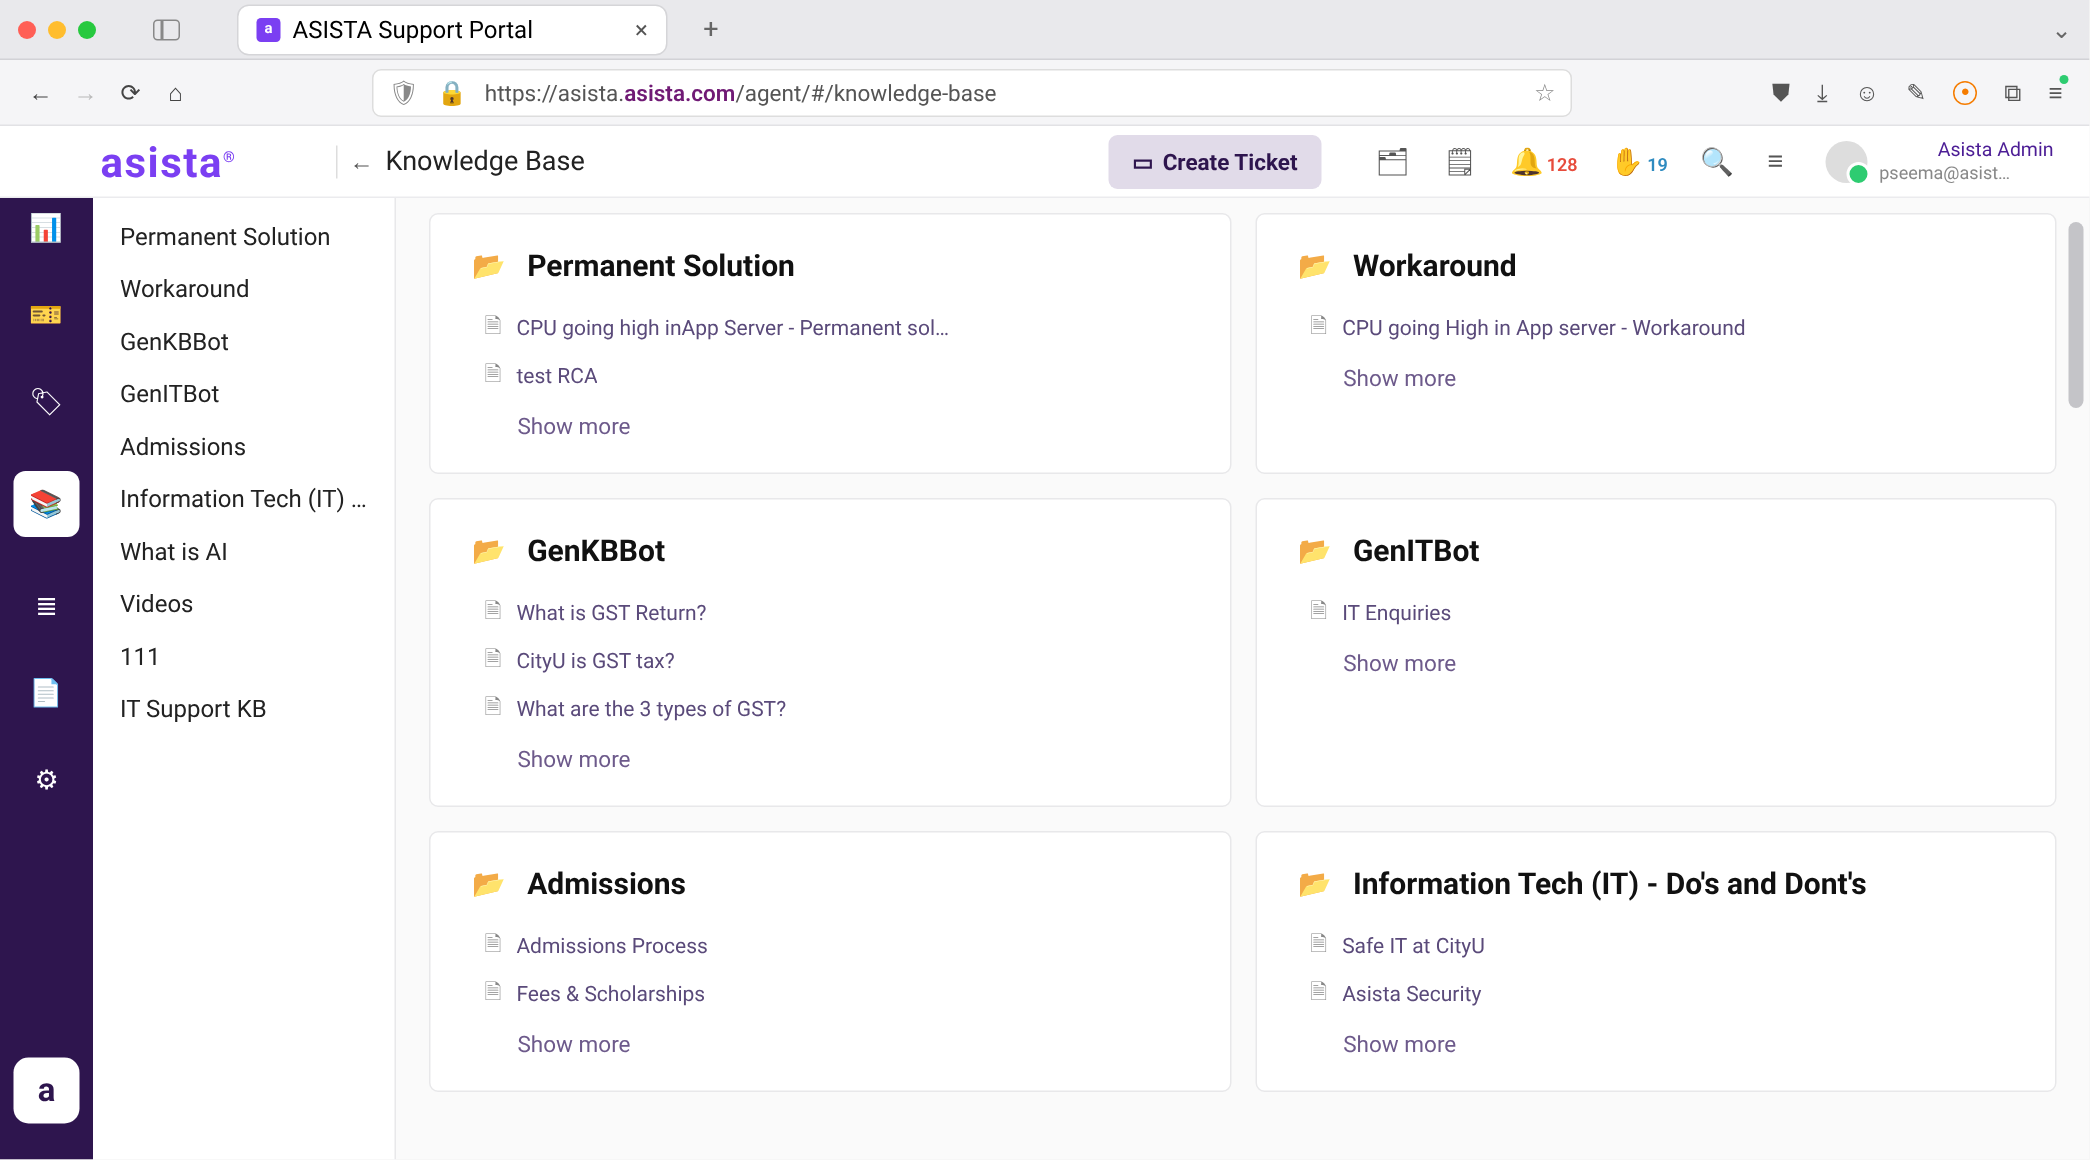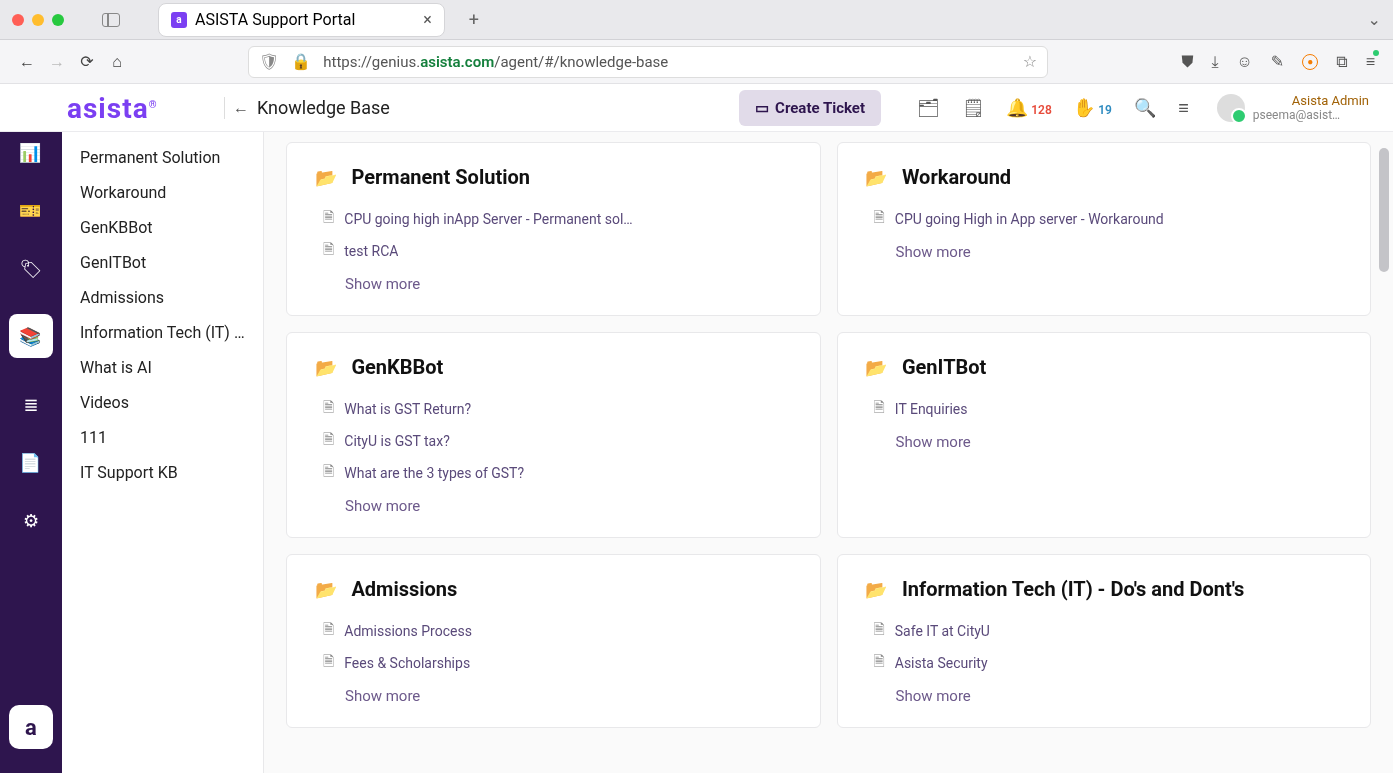--- a/index.html
+++ b/index.html
@@ -17,21 +17,21 @@
 .tab-close { color:#555; font-size:16px; cursor:pointer; margin-left:60px;}
 .new-tab-btn{width:26px;height:26px;display:flex;align-items:center;justify-content:center;color:#666;font-size:18px;cursor:pointer;margin-left:8px;}
 .chev-down{margin-left:auto;color:#666;}
 
 .url-row { height:44px; background:#f5f5f7; display:flex; align-items:center; gap:12px; padding:0 18px; border-bottom:1px solid #e2e2e5;}
 .nav-icon{width:18px;height:18px;color:#444;display:flex;align-items:center;justify-content:center;cursor:pointer;}
 .nav-icon.disabled{color:#bbb;}
 .url-bar{flex: 0 0 800px; height:32px;background:#fff;border:1px solid #ddd;border-radius:6px;display:flex;align-items:center;padding:0 10px;gap:10px;margin-left:110px;}
 .url-bar .shield{color:#888;margin-right:2px;}
 .url-text{font-size:15px;color:#555;}
-.url-text .bold{color:#15803d;font-weight:600;text-align:center;}
+.url-text .bold{color:#701a75;font-weight:600;text-align:center;}
 .url-star{margin-left:auto;color:#888;}
 .toolbar-right{display:flex;gap:18px;align-items:center;margin-left:auto;}
 .t-icon{color:#555;font-size:16px;cursor:pointer;}
 .t-icon.orange{color:#f57c00;border:1.5px solid #f57c00;border-radius:50%;width:16px;height:16px;display:inline-flex;align-items:center;justify-content:center;font-size:10px;}
 .t-dot{position:relative;}
 .t-dot::after{content:"";position:absolute;top:-2px;right:-4px;width:6px;height:6px;background:#2ecc71;border-radius:50%;}
 
 .app{display:flex;height:689px;background:#fafafa;}
 
 
@@ -56,21 +56,21 @@
 .page-title{font-size:18px;color:#222;}
 .create-btn{margin-left:auto;background:#e1dbe9;color:#2e154e;border:none;height:36px;padding:0 16px;border-radius:6px;font-size:15px;font-weight:700;display:flex;align-items:center;gap:6px;cursor:pointer;}
 .top-icons{display:flex;align-items:center;gap:22px;margin-left:20px;}
 .top-icn{color:#555;font-size:18px;cursor:pointer;position:relative;}
 .badge{font-size:12px;font-weight:600;margin-left:2px;}
 .badge.red{color:#e74c3c;text-align:right;}
 .badge.blue{color:#2e8bc0;}
 .user-block{display:flex;align-items:center;gap:8px;margin-left:6px;}
 .avatar{width:28px;height:28px;border-radius:50%;background:#ddd;position:relative;}
 .avatar::after{content:"";position:absolute;right:-2px;bottom:-2px;width:12px;height:12px;border-radius:50%;background:#2ecc71;border:2px solid #fff;}
-.user-meta .name{font-size:13px;color:#a16207;margin-left:39px;}
+.user-meta .name{font-size:13px;color:#4c1d95;margin-left:39px;}
 .user-meta .email{font-size:12px;color:#888;}
 
 .content{flex:1;padding:14px 22px;overflow:auto;}
 .grid{display:grid;grid-template-columns:1fr 1fr;gap:16px;}
 .card{background:#fff;border:1px solid #e8e8ea;border-radius:6px;padding:22px 28px;}
 .card-head{display:flex;align-items:center;gap:14px;margin-bottom:14px;}
 .folder-icon{color:#333;font-size:18px;}
 .card-title{font-size:20px;font-weight:700;color:#111;}
 .doc-row{display:flex;align-items:center;gap:10px;padding:4px 0 4px 8px;}
 .doc-ic{color:#888;font-size:14px;}
@@ -100,21 +100,21 @@
 
 <div class="url-row">
   <div class="nav-icon">←</div>
   <div class="nav-icon disabled">→</div>
   <div class="nav-icon">⟳</div>
   <div class="nav-icon">⌂</div>
   <div class="url-bar">
     <span class="shield">🛡</span>
     <span class="shield">🔒</span>
     <span class="url-text">
-      <span>https://genius.</span><span class="bold">asista.com</span><span>/agent/#/knowledge-base</span>
+      <span>https://asista.</span><span class="bold">asista.com</span><span>/agent/#/knowledge-base</span>
     </span>
     <span class="url-star">☆</span>
   </div>
   <div class="toolbar-right">
     <span class="t-icon">⛊</span>
     <span class="t-icon">⤓</span>
     <span class="t-icon">☺</span>
     <span class="t-icon">✎</span>
     <span class="t-icon orange">●</span>
     <span class="t-icon">⧉</span>

